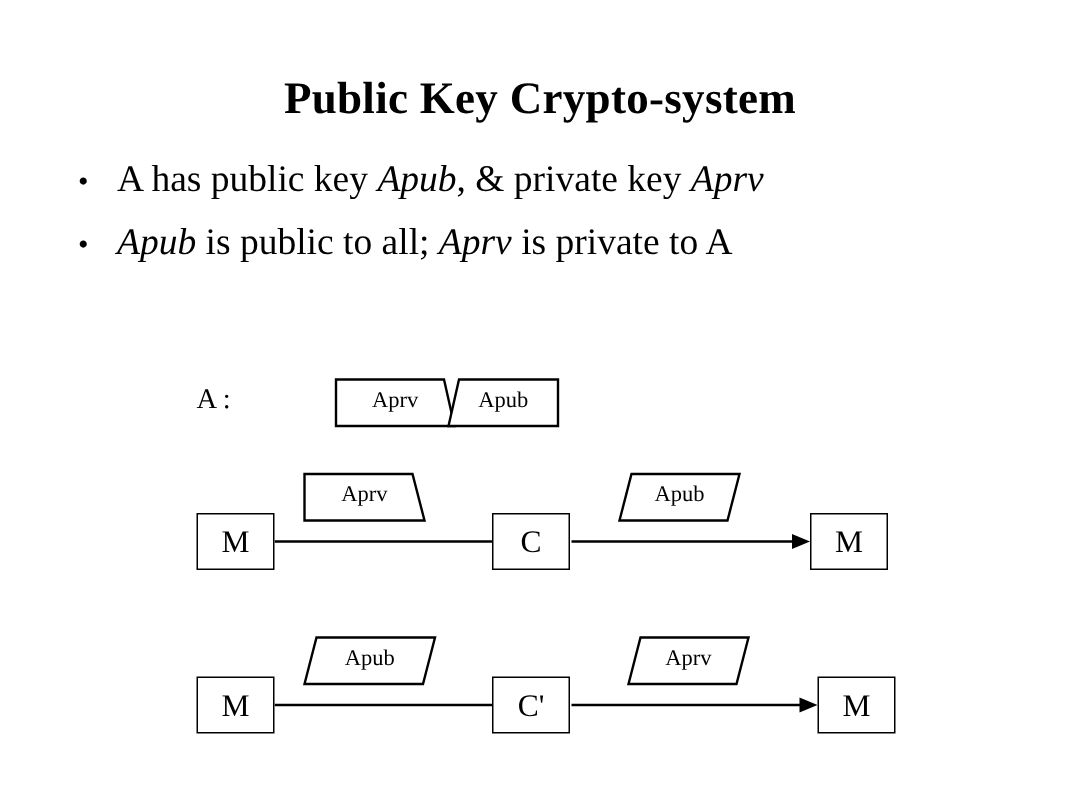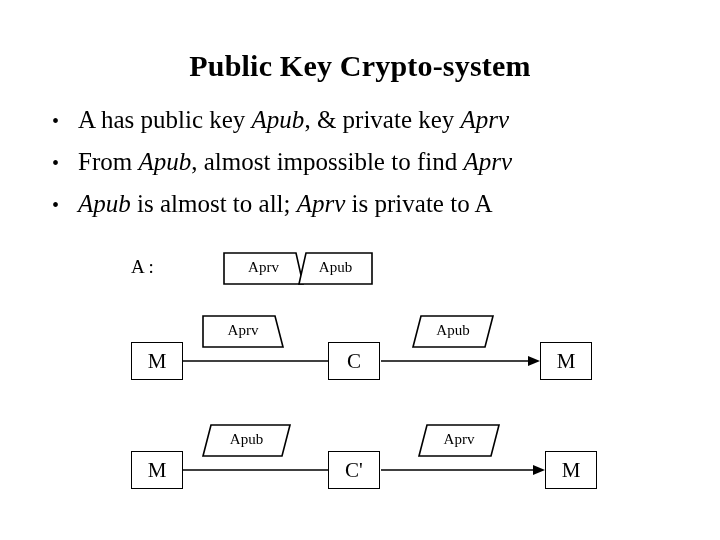--- a/index.html
+++ b/index.html
@@ -110,24 +110,21 @@
 
 <div class="slide">
 
   <div id="title">Public Key Crypto-system</div>
 
   <div class="bullets">
     <div class="bullet">
       <span class="dot">•</span><span>A has public key </span><span class="it">Apub</span><span>, &amp; private key </span><span class="it">Aprv</span>
     </div>
     <div class="bullet">
-      <span class="dot">•</span><span>From </span><span class="it">Apub</span><span>, almost impossible to find </span><span class="it">Aprv</span>
-    </div>
-    <div class="bullet">
-      <span class="dot">•</span><span class="it">Apub</span><span> is almost to all; </span><span class="it">Aprv</span><span> is private to A</span>
+      <span class="dot">•</span><span class="it">Apub</span><span> is public to all; </span><span class="it">Aprv</span><span> is private to A</span>
     </div>
   </div>
 
   <div class="diagram">
 
     <div class="label-A">A :</div>
 
     <svg class="lines" viewBox="0 0 720 540">
 
       <polygon points="224,253 296,253 303,284 224,284" fill="#ffffff" stroke="#000000" stroke-width="1.6"></polygon>

